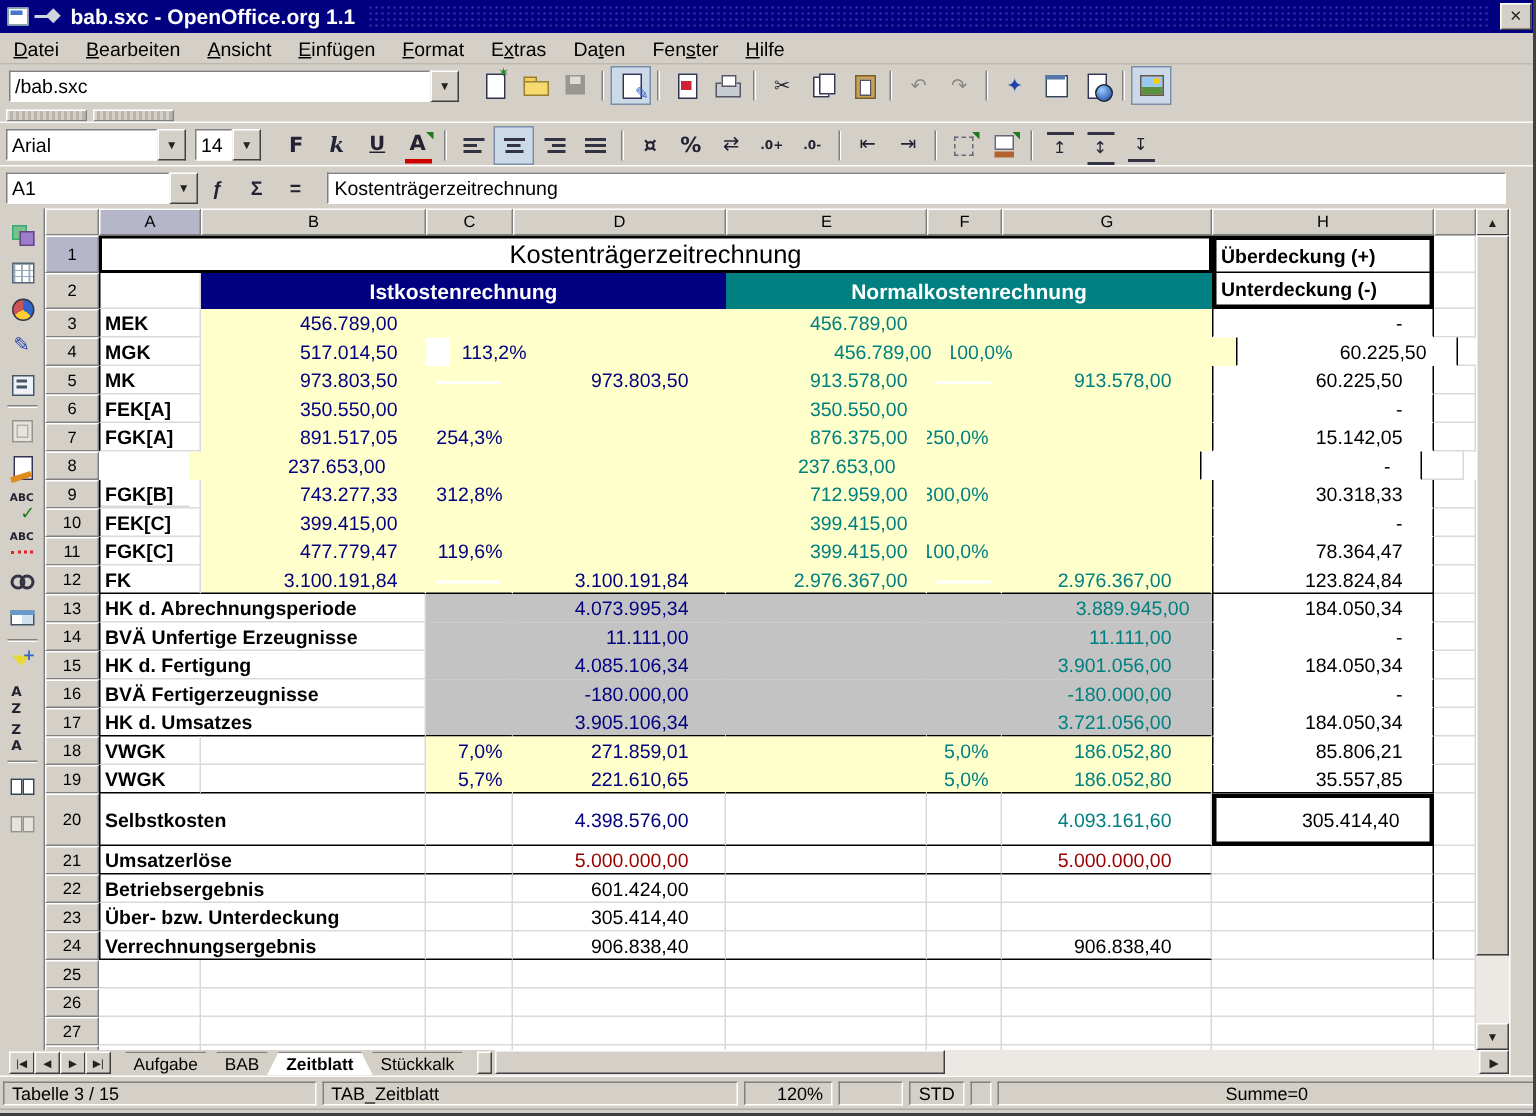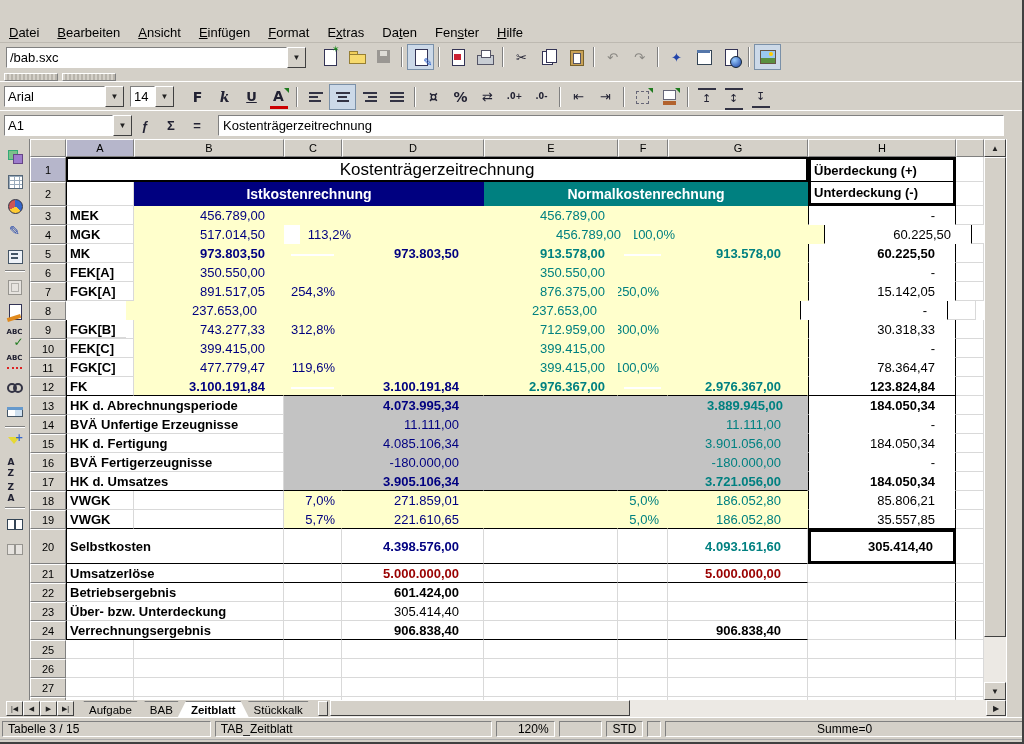--- a/index.html
+++ b/index.html
@@ -69,21 +69,21 @@
         display:flex;align-items:center;justify-content:center;font-size:11px;color:#000;flex:none;}
   .chdr.sel{background:#b6b6cb;}
   .cell{position:relative;box-sizing:border-box;flex:none;display:flex;align-items:center;
         font-size:13px;padding:0 4px 0 3px;white-space:nowrap;overflow:hidden;
         border-right:1px solid #d9d9d9;border-bottom:1px solid #d9d9d9;color:#000;}
   .bg-yellow{background:#ffffcc;border-right-color:#ffffcc;border-bottom-color:#ffffcc;}
   .bg-gray{background:#c3c3c3;border-right-color:#c3c3c3;border-bottom-color:#c3c3c3;}
   .lab{font-weight:bold;}
   .num{justify-content:flex-end;}
   .blue{color:#000080;} .teal{color:#008080;} .red{color:#990000;} .blk{color:#000;}
-  .b{font-weight:bold;}
+  .b{font-weight:normal;}
   .hval{background:#fff;border-left:1px solid #000;border-right:1px solid #000;
         border-bottom:1px solid #fff;border-right-color:#000;}
   .bl{border-left:1px solid #000;}
   .br{border-right:1px solid #000;}
   .bb{border-bottom:1px solid #000;}
   .wline::after{content:"";position:absolute;left:12%;right:12%;top:55%;height:2px;background:#fff;}
   .title-cell{background:#fff;border:2px solid #000;font-size:17px;justify-content:center;padding:0;}
   .bandhdr{color:#fff;font-weight:bold;font-size:14px;justify-content:center;padding:0;
            border-right:none;border-bottom:none;}
   .navybg{background:#000080;}
@@ -201,20 +201,27 @@
   .ic-aleft{background-position:0 2px,0 6px,0 10px;}
   .ic-acenter{background-position:0 2px,50% 6px,50% 10px;}
   .ic-aright{background-position:0 2px,100% 6px,100% 10px;}
   .ic-ajust{background-size:14px 2px,14px 2px,14px 2px;background-position:0 2px,0 6px,0 10px;}
 </style>
 </head>
 <body>
 
 <div id="app">
 
+  <div id="titlebar">
+    <span class="wicon"></span>
+    <span class="pinicon"></span>
+    <span id="title-text">bab.sxc - OpenOffice.org 1.1</span>
+    <span id="title-texture"></span>
+    <span id="close-btn">✕</span>
+  </div>
 
   <div id="menubar">
       <span class="menu-item"><u>D</u>atei</span>
       <span class="menu-item"><u>B</u>earbeiten</span>
       <span class="menu-item"><u>A</u>nsicht</span>
       <span class="menu-item"><u>E</u>infügen</span>
       <span class="menu-item"><u>F</u>ormat</span>
       <span class="menu-item">E<u>x</u>tras</span>
       <span class="menu-item">Da<u>t</u>en</span>
       <span class="menu-item">Fen<u>s</u>ter</span>
@@ -621,21 +628,21 @@
         <div class="cell num blk b hval br bb" style="width: 148px; padding-right: 20px;">123.824,84</div>
         <div class="cell" style="width: 28px;"></div>
       </div>
       <div class="srow" style="height: 19px;">
         <div class="chdr" style="width: 36px;">13</div>
         <div class="cell lab bl" style="width: 218px;">HK d. Abrechnungsperiode</div>
         <div class="cell bg-gray" style="width: 58px;"></div>
         <div class="cell num blue b bg-gray" style="width: 142px; padding-right: 24px;">4.073.995,34</div>
         <div class="cell bg-gray" style="width: 134px;"></div>
         <div class="cell bg-gray" style="width: 50px;"></div>
-        <div class="cell num teal b bg-gray" style="width: 140px; padding-right: 24px;">3.889.945,00</div>
+        <div class="cell num teal b bg-gray" style="width: 140px; padding-right: 14px;">3.889.945,00</div>
         <div class="cell num blk b hval br" style="width: 148px; padding-right: 20px;">184.050,34</div>
         <div class="cell" style="width: 28px;"></div>
       </div>
       <div class="srow" style="height: 19px;">
         <div class="chdr" style="width: 36px;">14</div>
         <div class="cell lab bl" style="width: 218px;">BVÄ Unfertige Erzeugnisse</div>
         <div class="cell bg-gray" style="width: 58px;"></div>
         <div class="cell num blue bg-gray" style="width: 142px; padding-right: 24px;">11.111,00</div>
         <div class="cell bg-gray" style="width: 134px;"></div>
         <div class="cell bg-gray" style="width: 50px;"></div>

